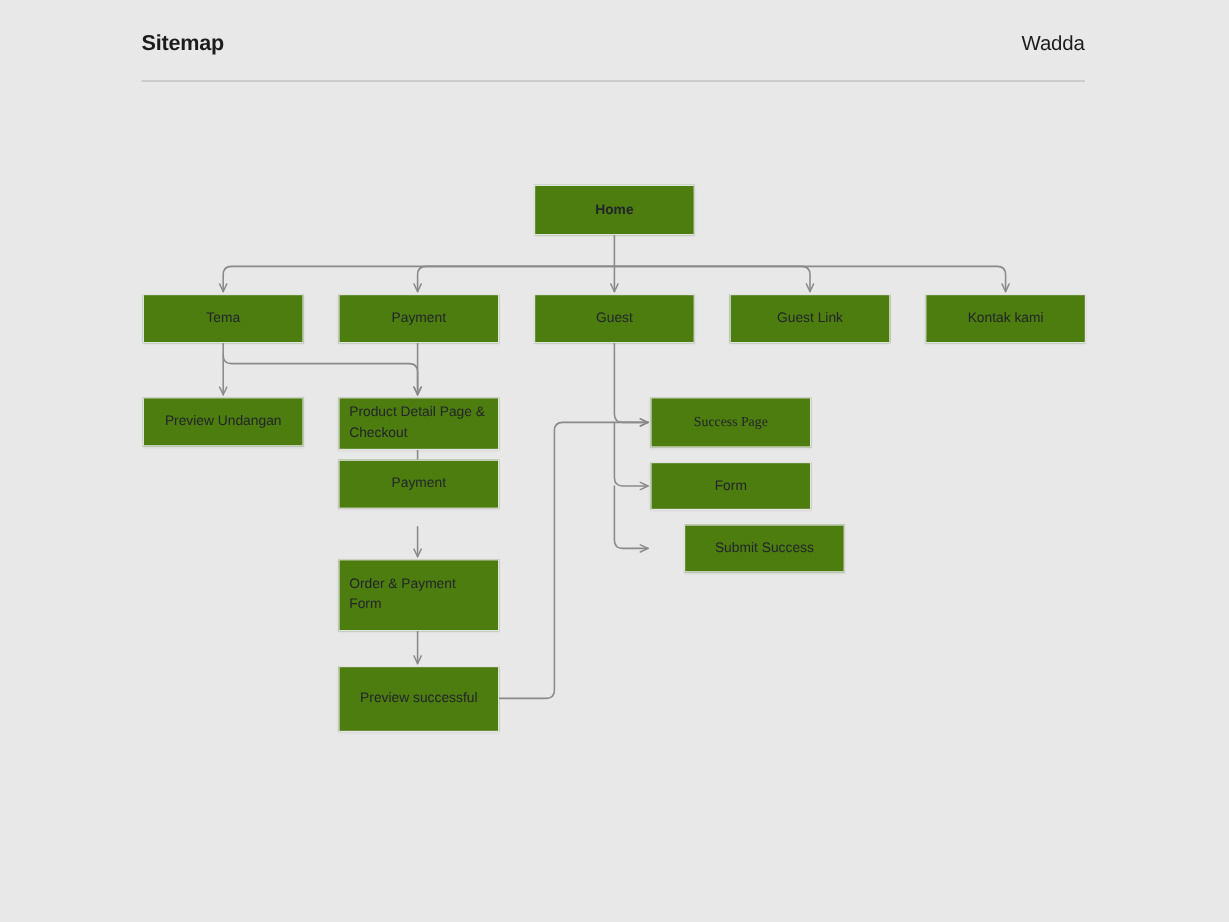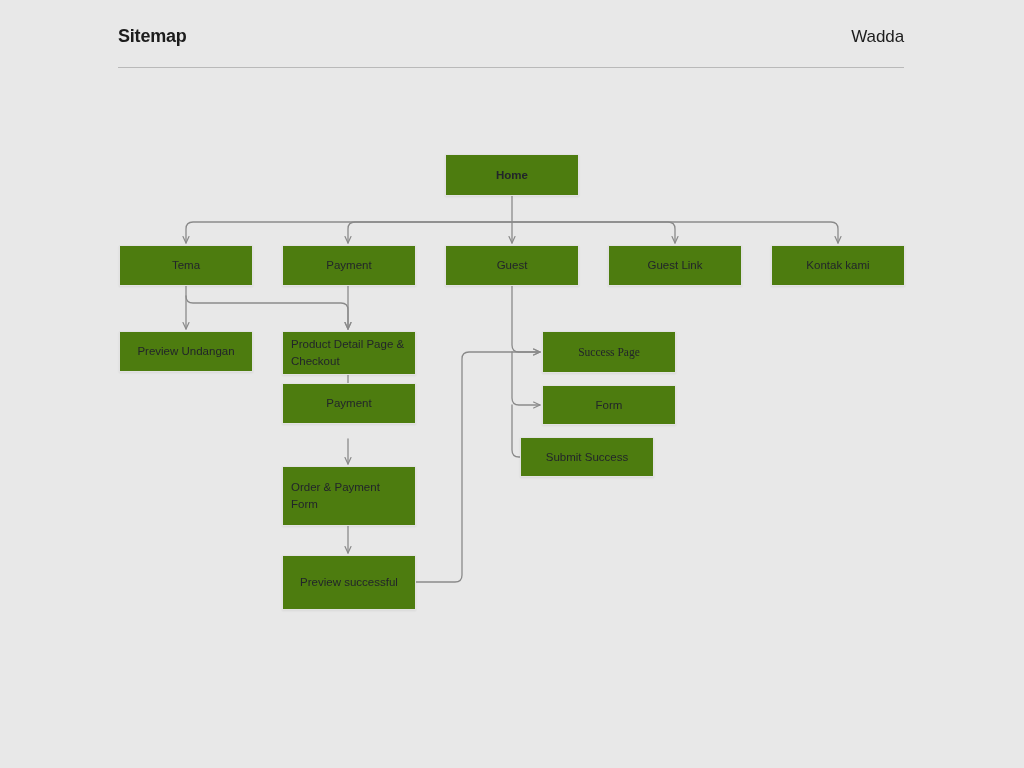--- a/index.html
+++ b/index.html
@@ -167,21 +167,21 @@
   </div>
 
   <div class="node" style="left:542px; top:331px; width:134px; height:42px;font-family:Liberation Serif, serif;">
     <span>Success Page</span>
   </div>
 
   <div class="node" style="left:542px; top:385px; width:134px; height:40px;">
     <span>Form</span>
   </div>
 
-  <div class="node" style="left:520px; top:437px; width:134px; height:40px;">
+  <div class="node" style="left:570px; top:437px; width:134px; height:40px;">
     <span>Submit Success</span>
   </div>
 
   <div class="node" style="left:282px; top:383px; width:134px; height:41px;">
     <span>Payment</span>
   </div>
 
   <div class="node" style="left:282px; top:466px; width:134px; height:60px;">
     <span>Order &amp; Payment Form</span>
   </div>

